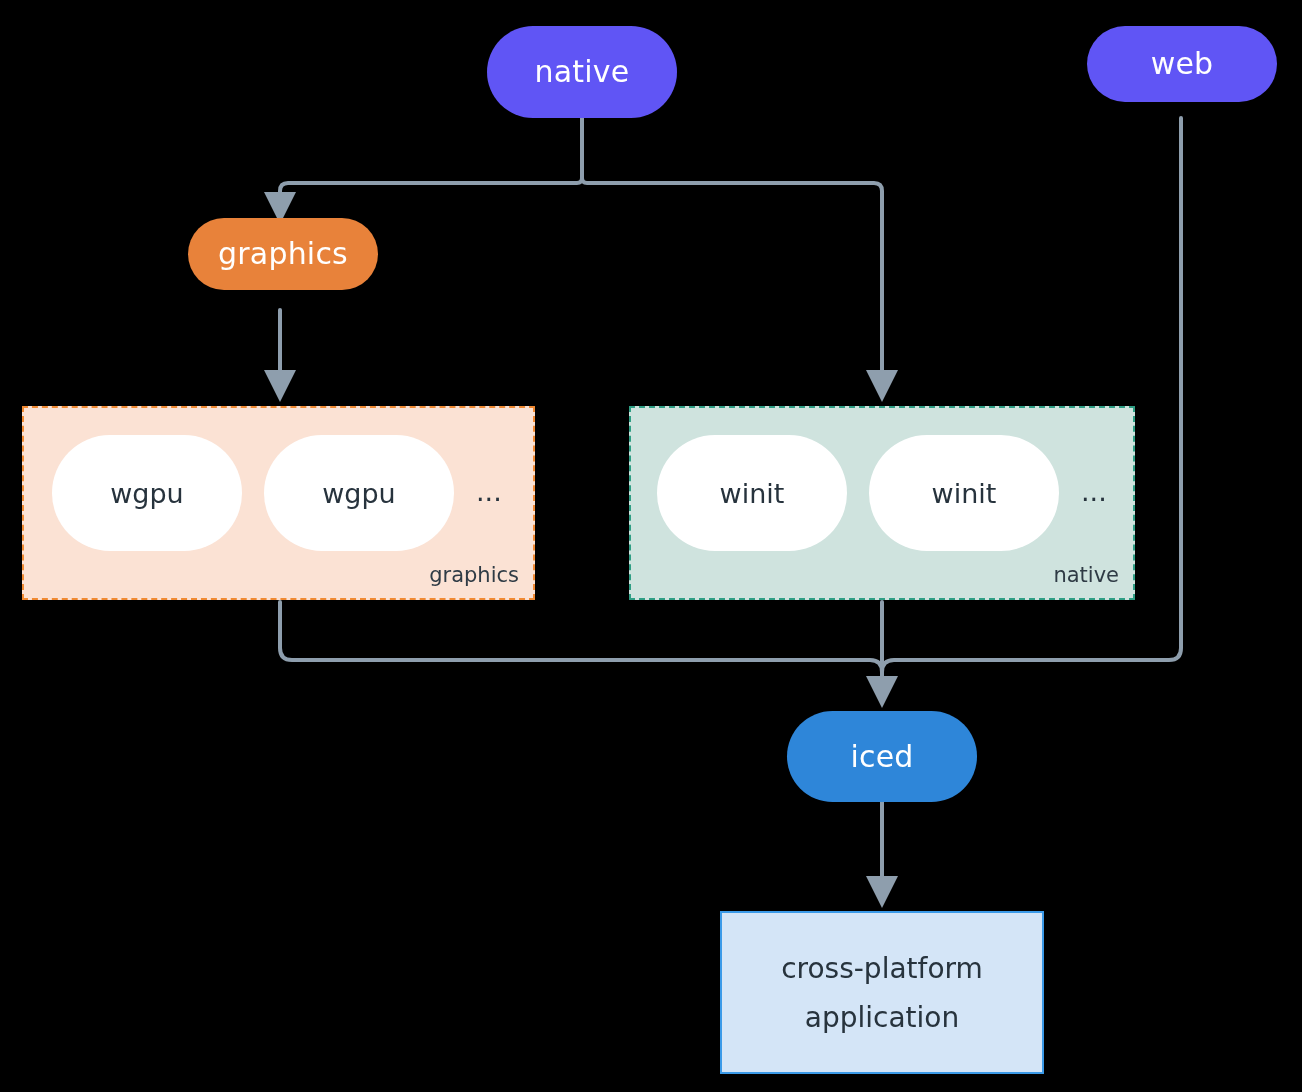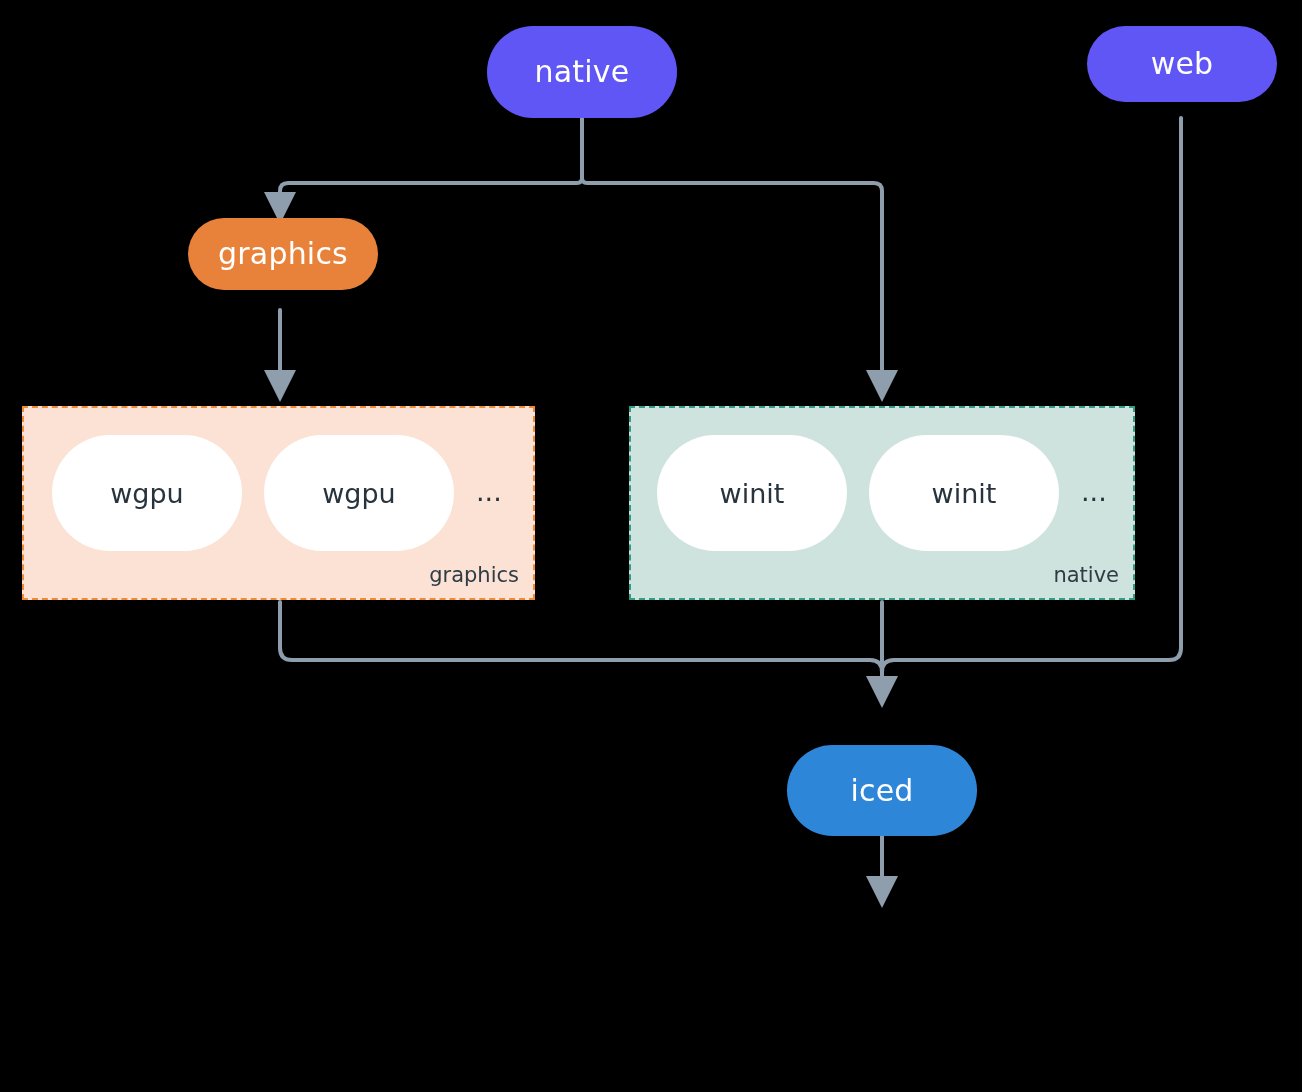--- a/index.html
+++ b/index.html
@@ -49,21 +49,20 @@
     left: 1087px; top: 26px; width: 190px; height: 76px;
     background: #6055f5;
   }
   .pill-graphics {
     left: 188px; top: 218px; width: 190px; height: 72px;
     background: #e8823a;
   }
   .pill-iced {
     left: 787px; top: 711px; width: 190px; height: 91px;
     background: #2e86d9;
-    margin-top: 34px;
   }
 
   
   .group {
     position: absolute;
     box-sizing: border-box;
   }
   .group-renderers {
     left: 22px; top: 406px; width: 513px; height: 194px;
     background: #fbe2d4;
@@ -193,14 +192,18 @@
       <span>winit</span>
     </div>
     <div class="ellipsis ellipsis-shells">...</div>
     <div class="group-label">native</div>
   </div>
 
   <div class="pill pill-iced">
     <span>iced</span>
   </div>
 
+  <div class="appbox">
+    <span>cross-platform</span>
+    <span>application</span>
+  </div>
 
 </div>
 
 </body></html>

